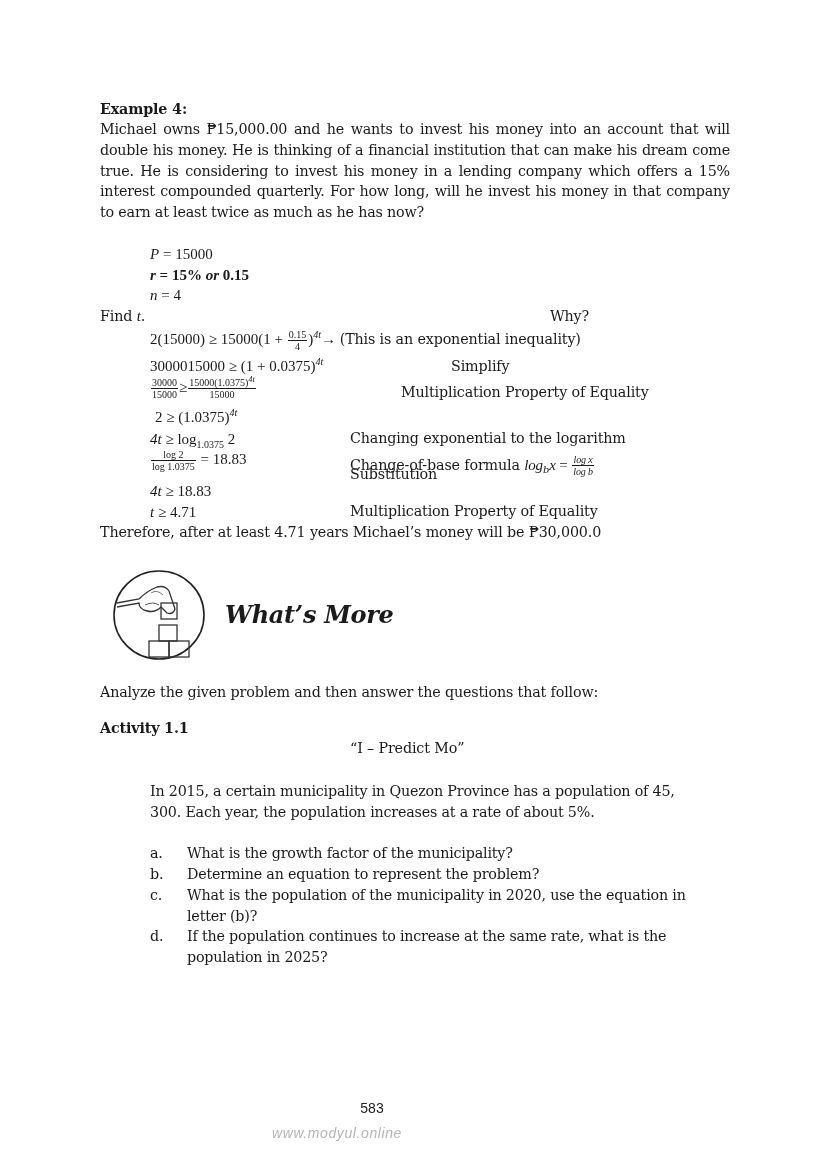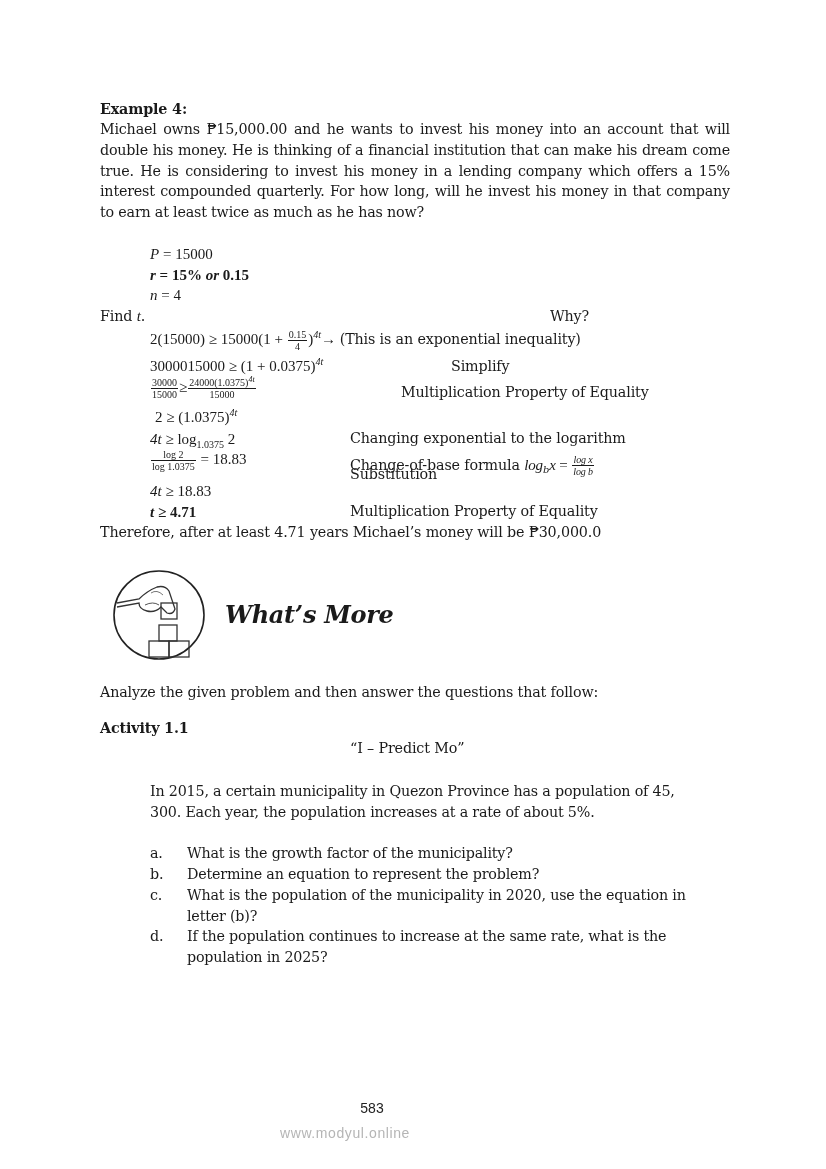--- a/index.html
+++ b/index.html
@@ -120,21 +120,21 @@
     <span>2(15000) ≥ 15000(1 + </span><span class="frac"><span class="num">0.15</span><span class="den">4</span></span><span>)</span><sup class="mi">4t</sup><span>→</span>
     <span class="txt" style="font-family:'DejaVu Serif',serif;">(This is an exponential inequality)</span>
   </div>
 
   <div class="abs math" style="left:150px; top:356px;">
     <span>3000015000 ≥ (1 + 0.0375)</span><sup class="mi">4t</sup>
   </div>
   <div class="abs txt" style="left:451px; top:356px;">Simplify</div>
 
   <div class="abs math" style="left:150px; top:377px;">
-    <span class="frac"><span class="num">30000</span><span class="den">15000</span></span><span>≥</span><span class="frac"><span class="num"><span>24000(1.0375)</span><sup class="mi" style="font-size:8px;">4t</sup></span><span class="den">15000</span></span>
+    <span class="frac"><span class="num">30000</span><span class="den">15000</span></span><span>≥</span><span class="frac"><span class="num"><span>15000(1.0375)</span><sup class="mi" style="font-size:8px;">4t</sup></span><span class="den">15000</span></span>
   </div>
   <div class="abs txt" style="left:401px; top:382px;">Multiplication Property of Equality</div>
 
   <div class="abs math" style="left:155px; top:407px;">
     <span>2 ≥ (1.0375)</span><sup class="mi">4t</sup>
   </div>
 
   <div class="abs math" style="left:150px; top:429px;">
     <span class="mi">4t</span><span> ≥ log</span><sub>1.0375</sub><span> 2</span>
   </div>
@@ -145,21 +145,21 @@
   </div>
   <div class="abs txt" style="left:350px; top:454px;">
     <span>Change-of-base formula </span><span class="math mi">log</span><sub class="mi">b</sub><span class="math mi">x</span><span class="math"> = </span><span class="frac math"><span class="num mi">log x</span><span class="den mi">log b</span></span>
   </div>
 
   <div class="abs math" style="left:150px; top:481px;">
     <span class="mi">4t</span><span> ≥ 18.83</span>
   </div>
   <div class="abs txt" style="left:350px; top:464px;">Substitution</div>
 
-  <div class="abs math" style="left:150px; top:502px;font-weight:bold;">
+  <div class="abs math" style="left:150px; top:502px;">
     <span class="mi">t</span><span> ≥ 4.71</span>
   </div>
   <div class="abs txt" style="left:350px; top:501px;">Multiplication Property of Equality</div>
 
   <div class="abs txt" style="left:100px; top:522px;">Therefore, after at least 4.71 years Michael’s money will be ₱30,000.0</div>
 
   <div class="abs" style="left:111px; top:569px; width:96px; height:92px;">
     <svg width="96" height="92" viewBox="0 0 96 92">
       <ellipse cx="48" cy="46" rx="45" ry="44" fill="none" stroke="#222" stroke-width="1.6"></ellipse>
 
@@ -195,15 +195,15 @@
   <div class="list-item" style="top:885px;">
     <span class="marker">c.</span>
     <span class="content">What is the population of the municipality in 2020, use the equation in letter (b)?</span>
   </div>
   <div class="list-item" style="top:926px;">
     <span class="marker">d.</span>
     <span class="content">If the population continues to increase at the same rate, what is the population in 2025?</span>
   </div>
 
   <div class="abs footer-page" style="left:0; width:744px; text-align:center; top:1100px;">583</div>
-  <div class="abs footer-url" style="left:16px; width:658px; text-align:center; top:1125px;">www.modyul.online</div>
+  <div class="abs footer-url" style="left:8px; width:658px; text-align:center; top:1125px;font-style:italic;">www.modyul.online</div>
 
 </div>
 
 </body></html>

